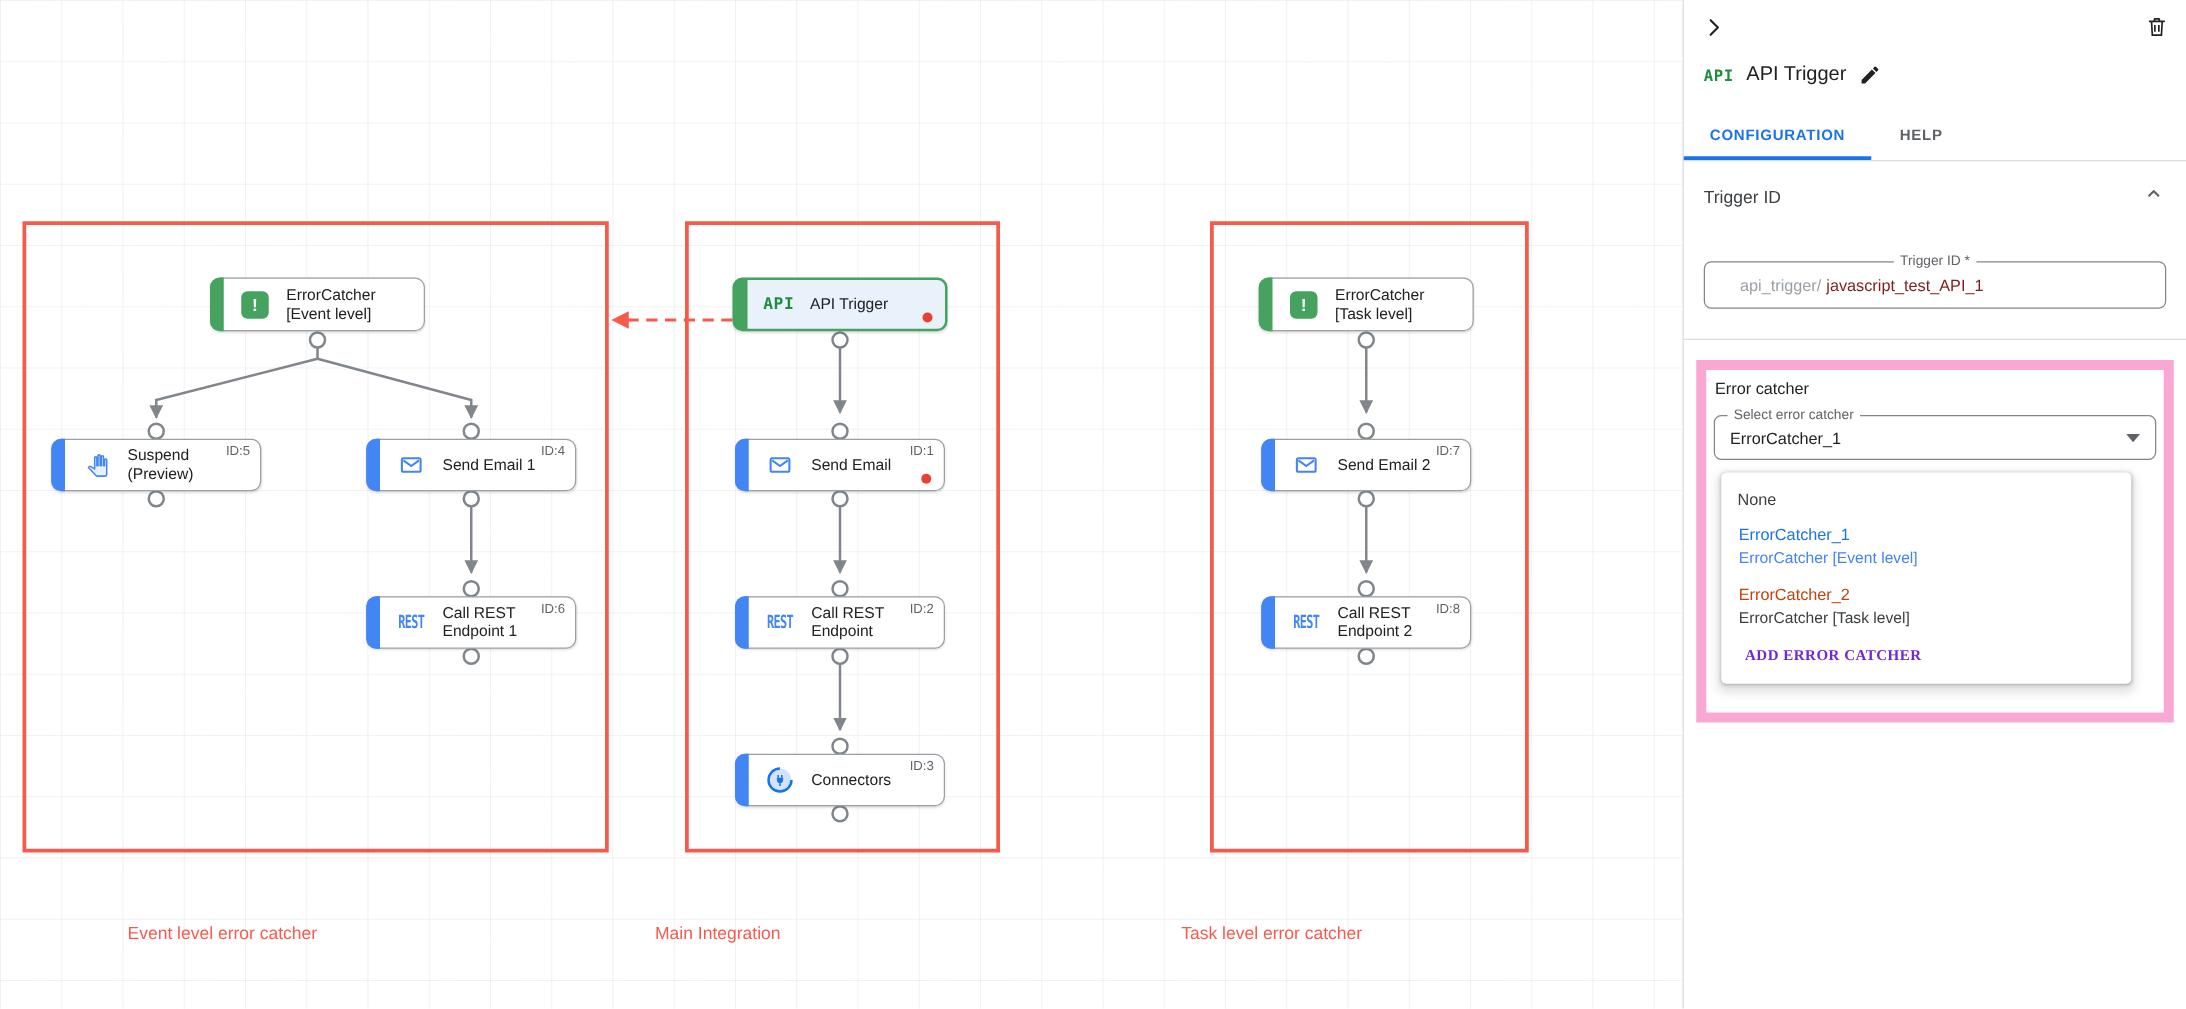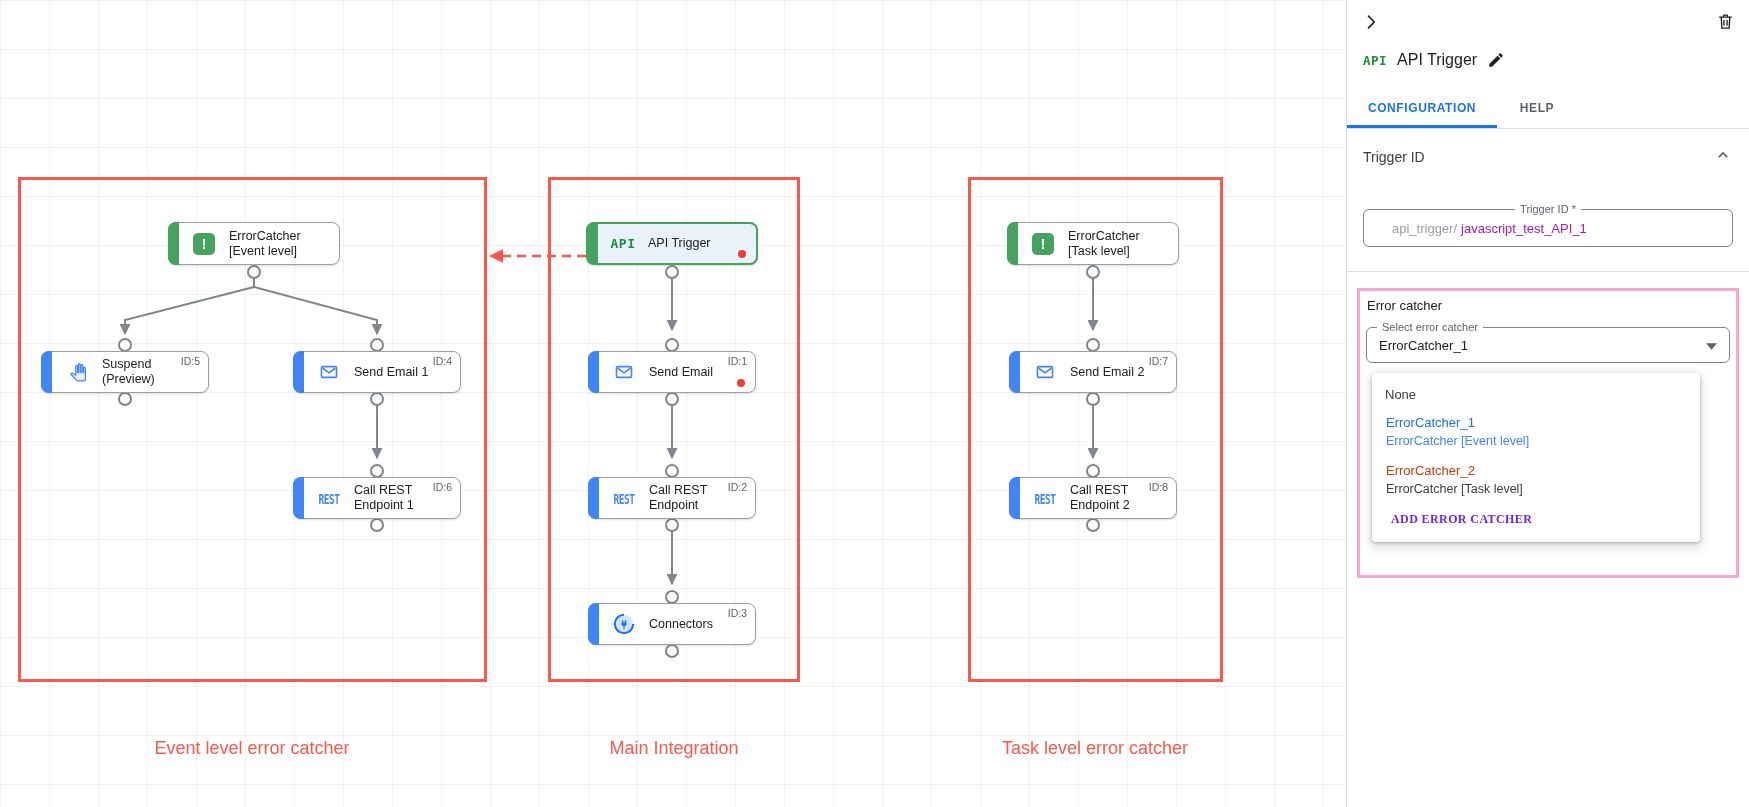--- a/index.html
+++ b/index.html
@@ -17,22 +17,22 @@
       linear-gradient(to bottom, rgba(60,64,67,.07) 1px, transparent 1px) 0 0/49px 49px,
       #ffffff;
   }
   .region {
     position:absolute; border:3px solid #f65a4d; z-index:0;
   }
   svg.flow { position:absolute; left:0; top:0; z-index:1; }
   .c { stroke:#80868b; stroke-width:2; fill:none; }
   .port { fill:#fff; stroke:#80868b; stroke-width:2; }
   .caption {
-    position:absolute; width:300px; text-align:center; z-index:1;
-    color:#f65a4d; font-size:18px;
+    position:absolute; width:300px; z-index:1;
+    color:#f65a4d; font-size:14px;
   }
   
   .node {
     position:absolute; z-index:2; width:168px; height:42px;
     background:#fff; border:1px solid #9aa0a6; border-radius:8px;
     box-shadow:0 1px 2px rgba(60,64,67,.18);
     display:flex; align-items:center;
   }
   .node .accent {
     position:absolute; left:-1px; top:-1px; bottom:-1px; width:11px;
@@ -108,25 +108,25 @@
     border:1px solid #80868b; border-radius:6px;
     display:flex; align-items:center; padding:0 28px; background:#fff;
   }
   .notch {
     position:absolute; top:-8px; background:#fff; padding:0 5px;
     font-size:11px; color:#5f6368; line-height:14px; white-space:nowrap;
   }
   .notch.centered { left:50%; transform:translateX(-50%); }
   .notch.left { left:10px; }
   .field .prefix { color:#9aa0a6; font-size:13px; margin-right:4px; white-space:nowrap; }
-  .field .value { color:#a21caf; font-size:13px; white-space:nowrap; }
+  .field .value { color:#7f1d1d; font-size:13px; white-space:nowrap; }
   .divider { height:1px; background:#dadce0; margin:24px -16px 0 -16px; }
   .eh-head { margin-top:12px; }
   .red-outline {
-    margin:16px -6px 16px -6px; border:3px solid #f9a8d4;
+    margin:16px -6px 16px -6px; border:8px solid #f9a8d4;
     height:290px; padding:7px 6px; position:relative;
   }
   .group-label { font-size:13px; color:#202124; padding-left:1px; }
   .select-field {
     position:relative; margin-top:14px; height:36px;
     border:1px solid #80868b; border-radius:6px; background:#fff;
     display:flex; align-items:center; padding:0 12px; cursor:pointer;
   }
   .select-field .value { font-size:13px; color:#202124; flex:1; }
   .menu-card {

